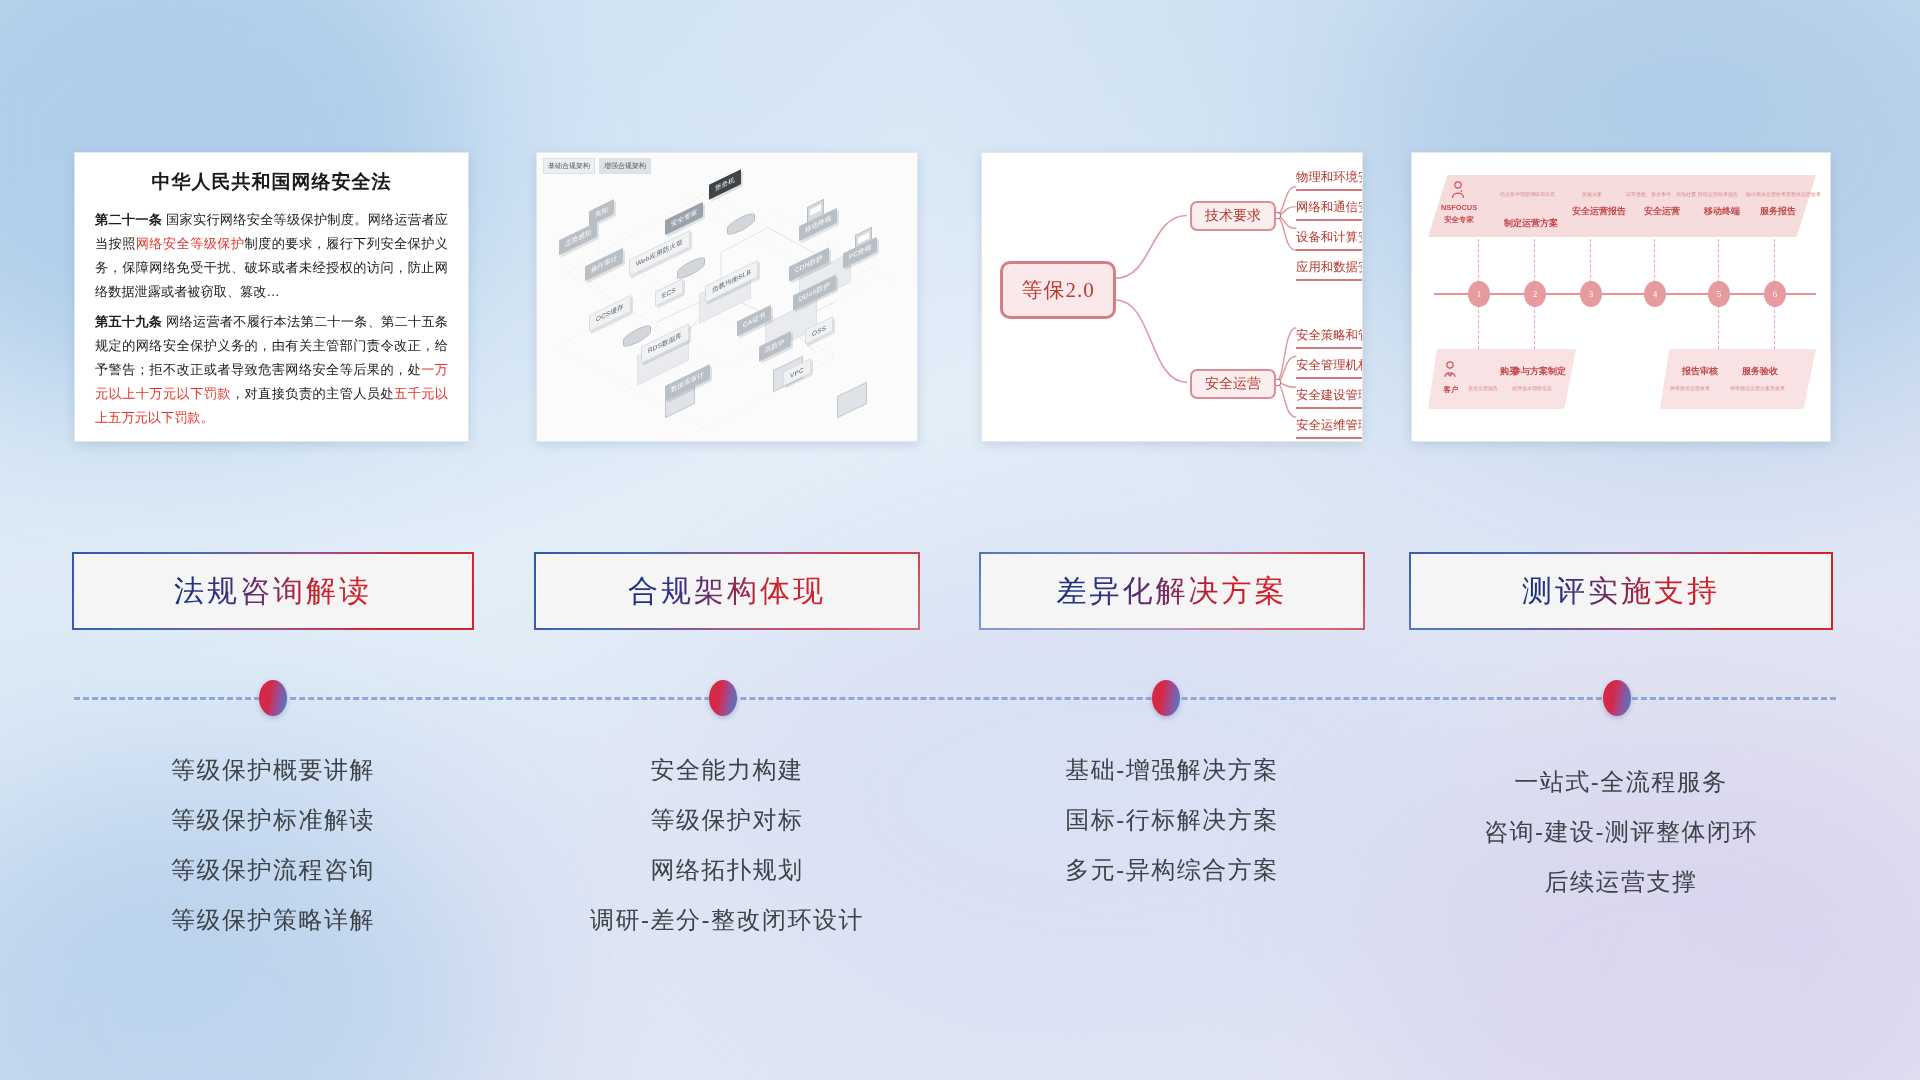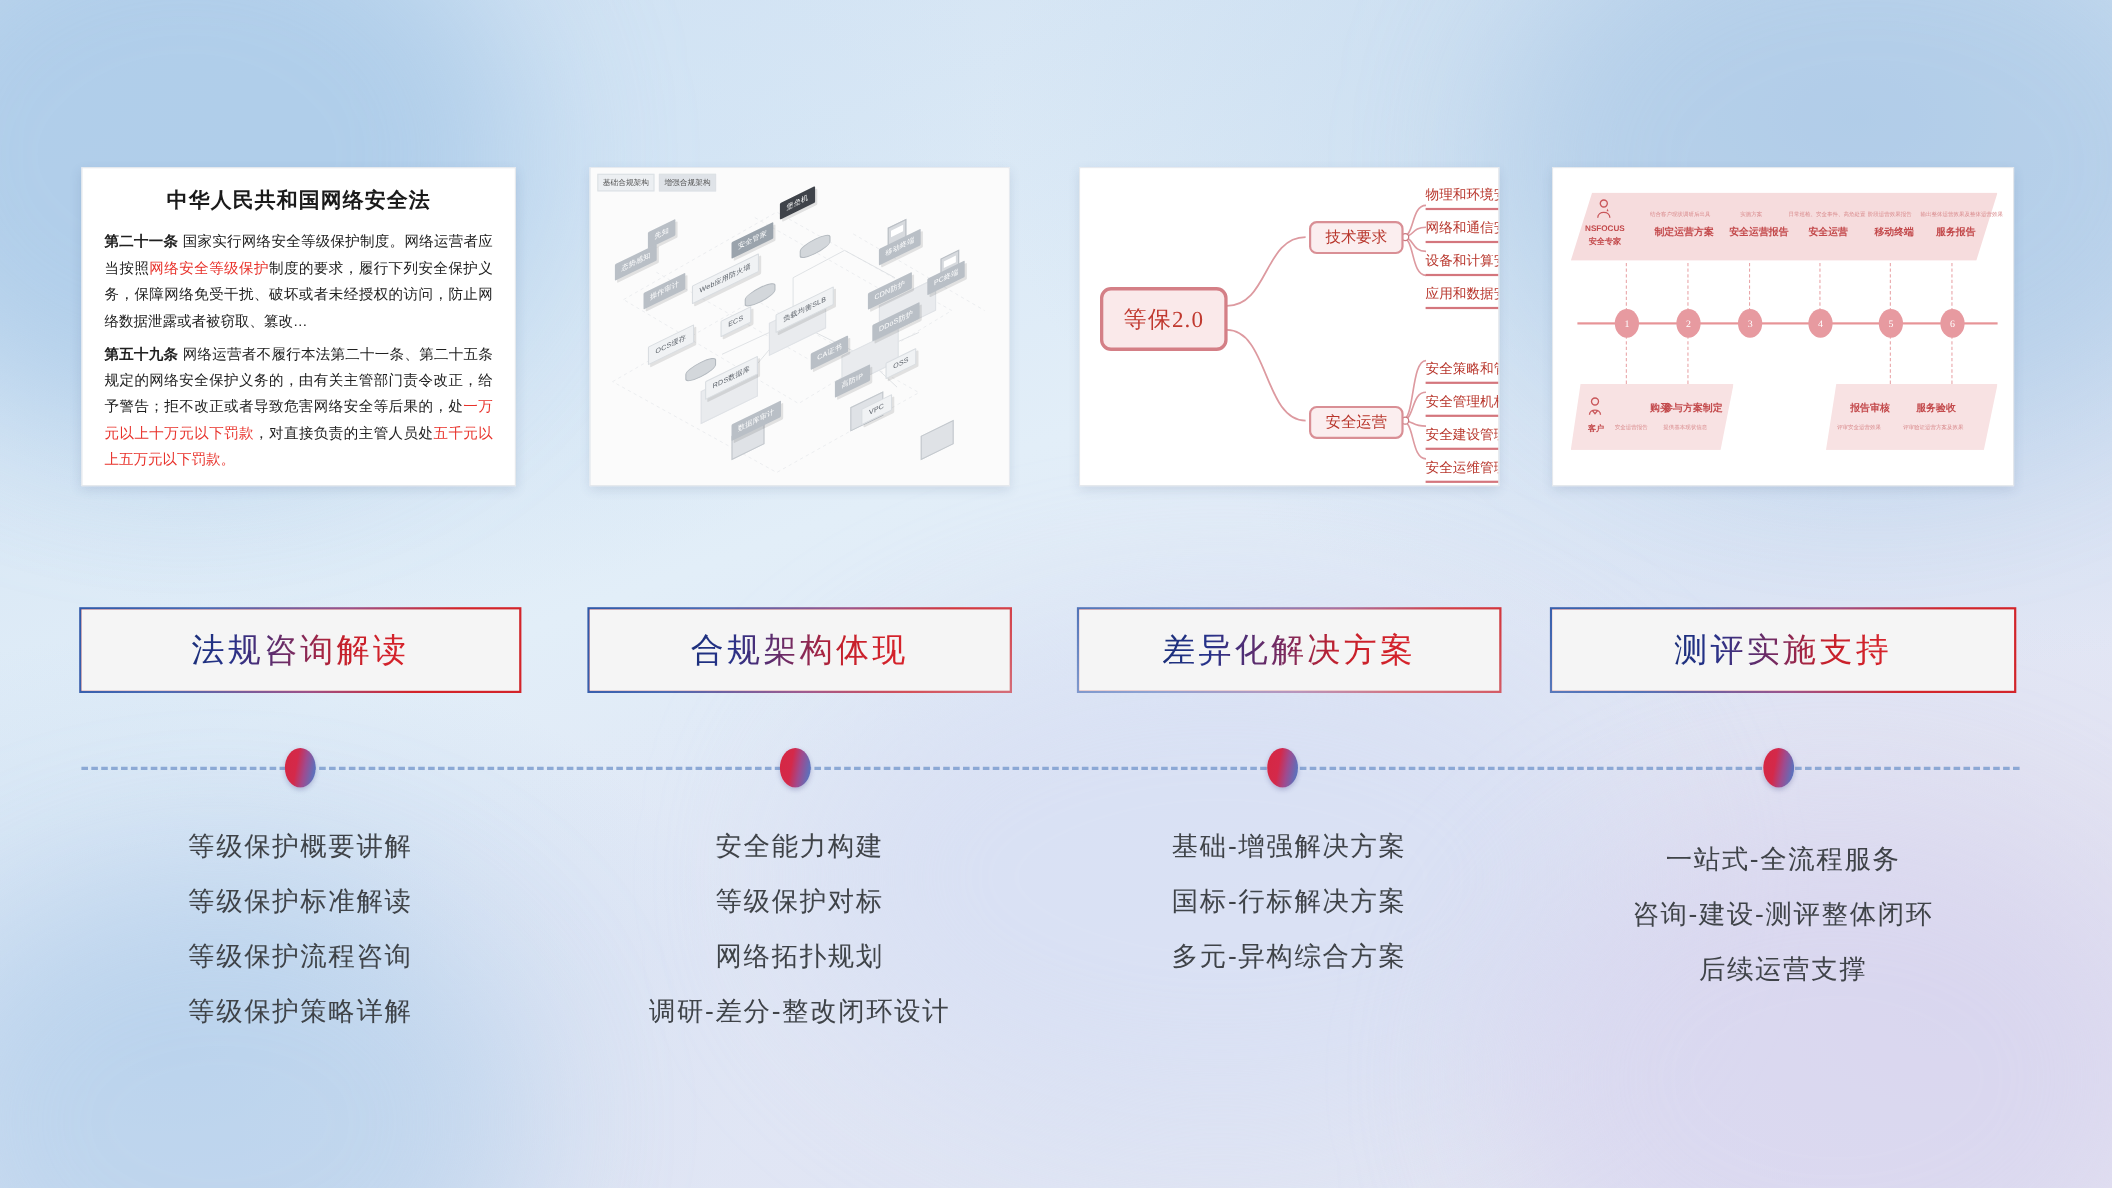--- a/index.html
+++ b/index.html
@@ -311,21 +311,21 @@
 
       <svg class="ns-person" style="left:38px; top:28px;" viewBox="0 0 16 18">
         <circle cx="8" cy="4" r="3.2" fill="none" stroke="#c9565a" stroke-width="1.2"></circle>
         <path d="M2.5 17 C2.5 10.5, 13.5 10.5, 13.5 17" fill="none" stroke="#c9565a" stroke-width="1.2"></path>
         <path d="M11.4 8.6 l0.9 2.4 h-1.8 z" fill="#c9565a"></path>
       </svg>
       <div class="ns-logo" style="left:22px; top:50px; width:50px;">NSFOCUS</div>
       <div class="ns-logo" style="left:22px; top:62px; width:50px;">安全专家</div>
 
       <div class="ns-sub" style="left:88px;  top:38px;">结合客户现状调研后出具</div>
-      <div class="ns-main" style="left:92px;  top:52px;">制定运营方案</div>
+      <div class="ns-main" style="left:92px;  top:64px;">制定运营方案</div>
       <div class="ns-sub" style="left:170px; top:38px;">实施方案</div>
       <div class="ns-main" style="left:160px; top:52px;">安全运营报告</div>
       <div class="ns-sub" style="left:214px; top:38px;">日常巡检、安全事件、高危处置</div>
       <div class="ns-main" style="left:232px; top:52px;">安全运营</div>
       <div class="ns-sub" style="left:286px; top:38px;">阶段运营效果报告</div>
       <div class="ns-main" style="left:292px; top:52px;">移动终端</div>
       <div class="ns-sub" style="left:334px; top:38px;">输出整体运营效果及整体运营效果</div>
       <div class="ns-main" style="left:348px; top:52px;">服务报告</div>
 
       <div class="ns-rail"></div>

